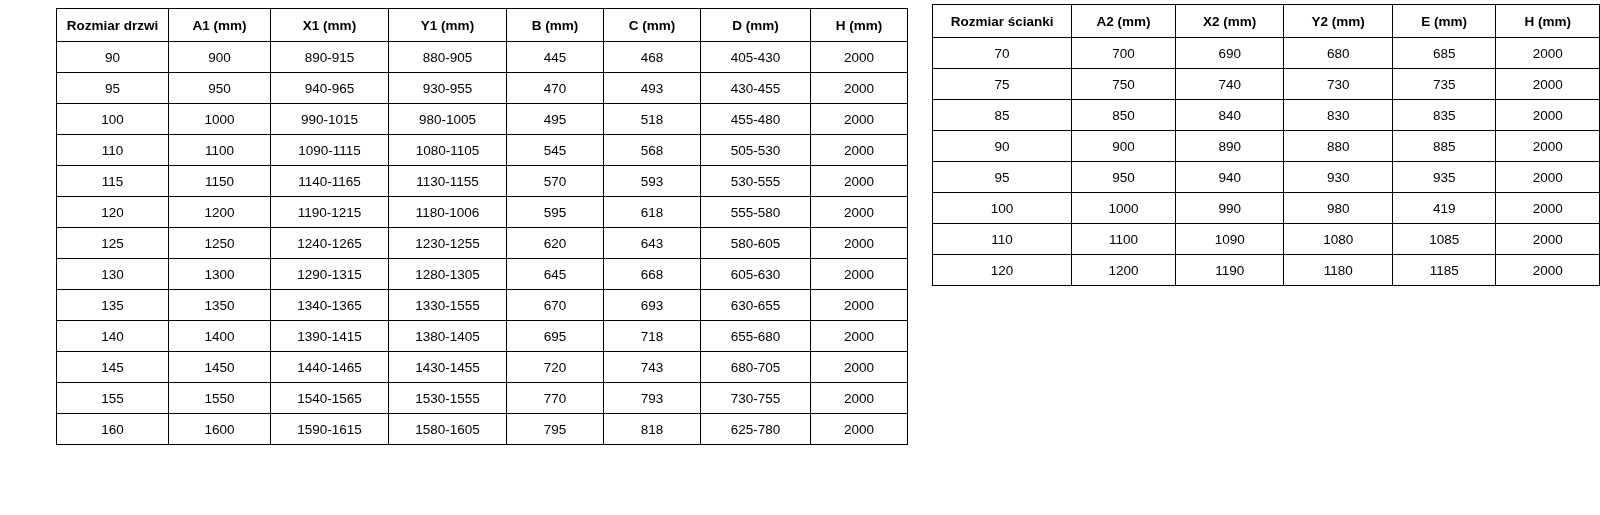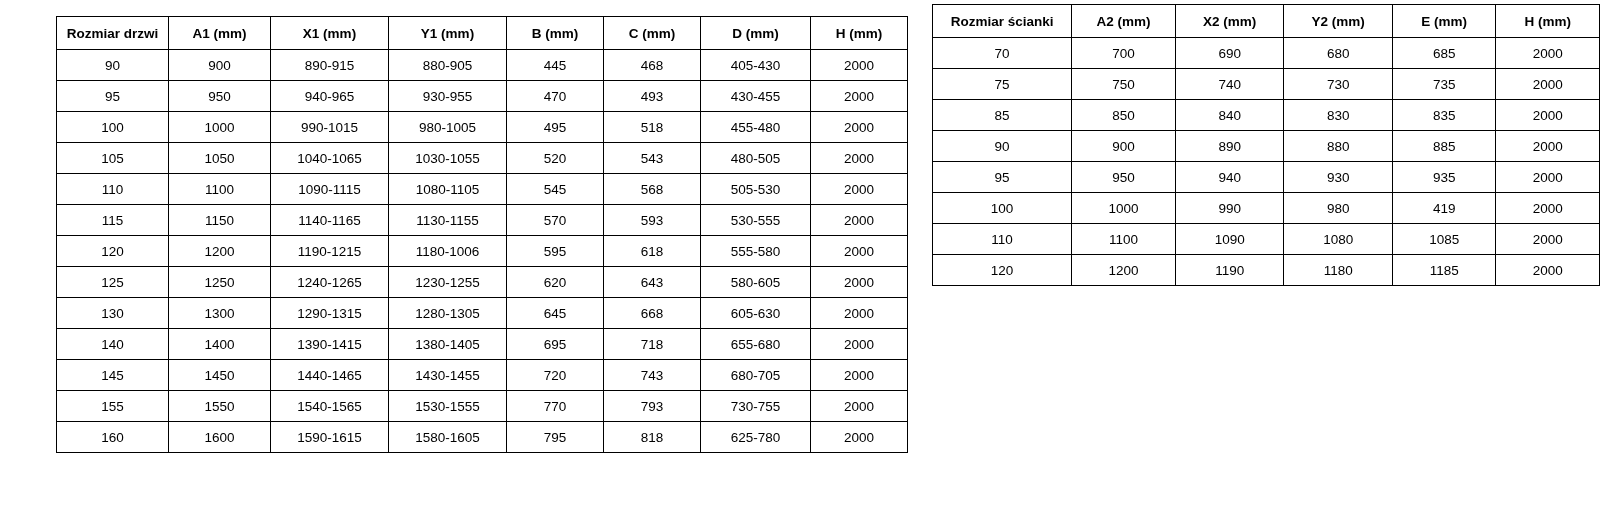--- a/index.html
+++ b/index.html
@@ -17,21 +17,21 @@
   .page {
     position: relative;
     width: 1600px;
     height: 515px;
   }
   .table-wrap {
     position: absolute;
   }
   #doors-table-wrap {
     left: 8px;
-    top: 16px;
+    top: 8px;
     padding-left: 48px;
   }
   #walls-table-wrap {
     left: 932px;
     top: 4px;
   }
   table.spec {
     border-collapse: collapse;
     table-layout: fixed;
     background: #ffffff;
@@ -124,30 +124,20 @@
           <td>100</td>
           <td>1000</td>
           <td>990-1015</td>
           <td>980-1005</td>
           <td>495</td>
           <td>518</td>
           <td>455-480</td>
           <td>2000</td>
         </tr>
         <tr>
-          <td>105</td>
-          <td>1050</td>
-          <td>1040-1065</td>
-          <td>1030-1055</td>
-          <td>520</td>
-          <td>543</td>
-          <td>480-505</td>
-          <td>2000</td>
-        </tr>
-        <tr>
           <td>110</td>
           <td>1100</td>
           <td>1090-1115</td>
           <td>1080-1105</td>
           <td>545</td>
           <td>568</td>
           <td>505-530</td>
           <td>2000</td>
         </tr>
         <tr>
@@ -181,20 +171,30 @@
           <td>2000</td>
         </tr>
         <tr>
           <td>130</td>
           <td>1300</td>
           <td>1290-1315</td>
           <td>1280-1305</td>
           <td>645</td>
           <td>668</td>
           <td>605-630</td>
+          <td>2000</td>
+        </tr>
+        <tr>
+          <td>135</td>
+          <td>1350</td>
+          <td>1340-1365</td>
+          <td>1330-1555</td>
+          <td>670</td>
+          <td>693</td>
+          <td>630-655</td>
           <td>2000</td>
         </tr>
         <tr>
           <td>140</td>
           <td>1400</td>
           <td>1390-1415</td>
           <td>1380-1405</td>
           <td>695</td>
           <td>718</td>
           <td>655-680</td>

